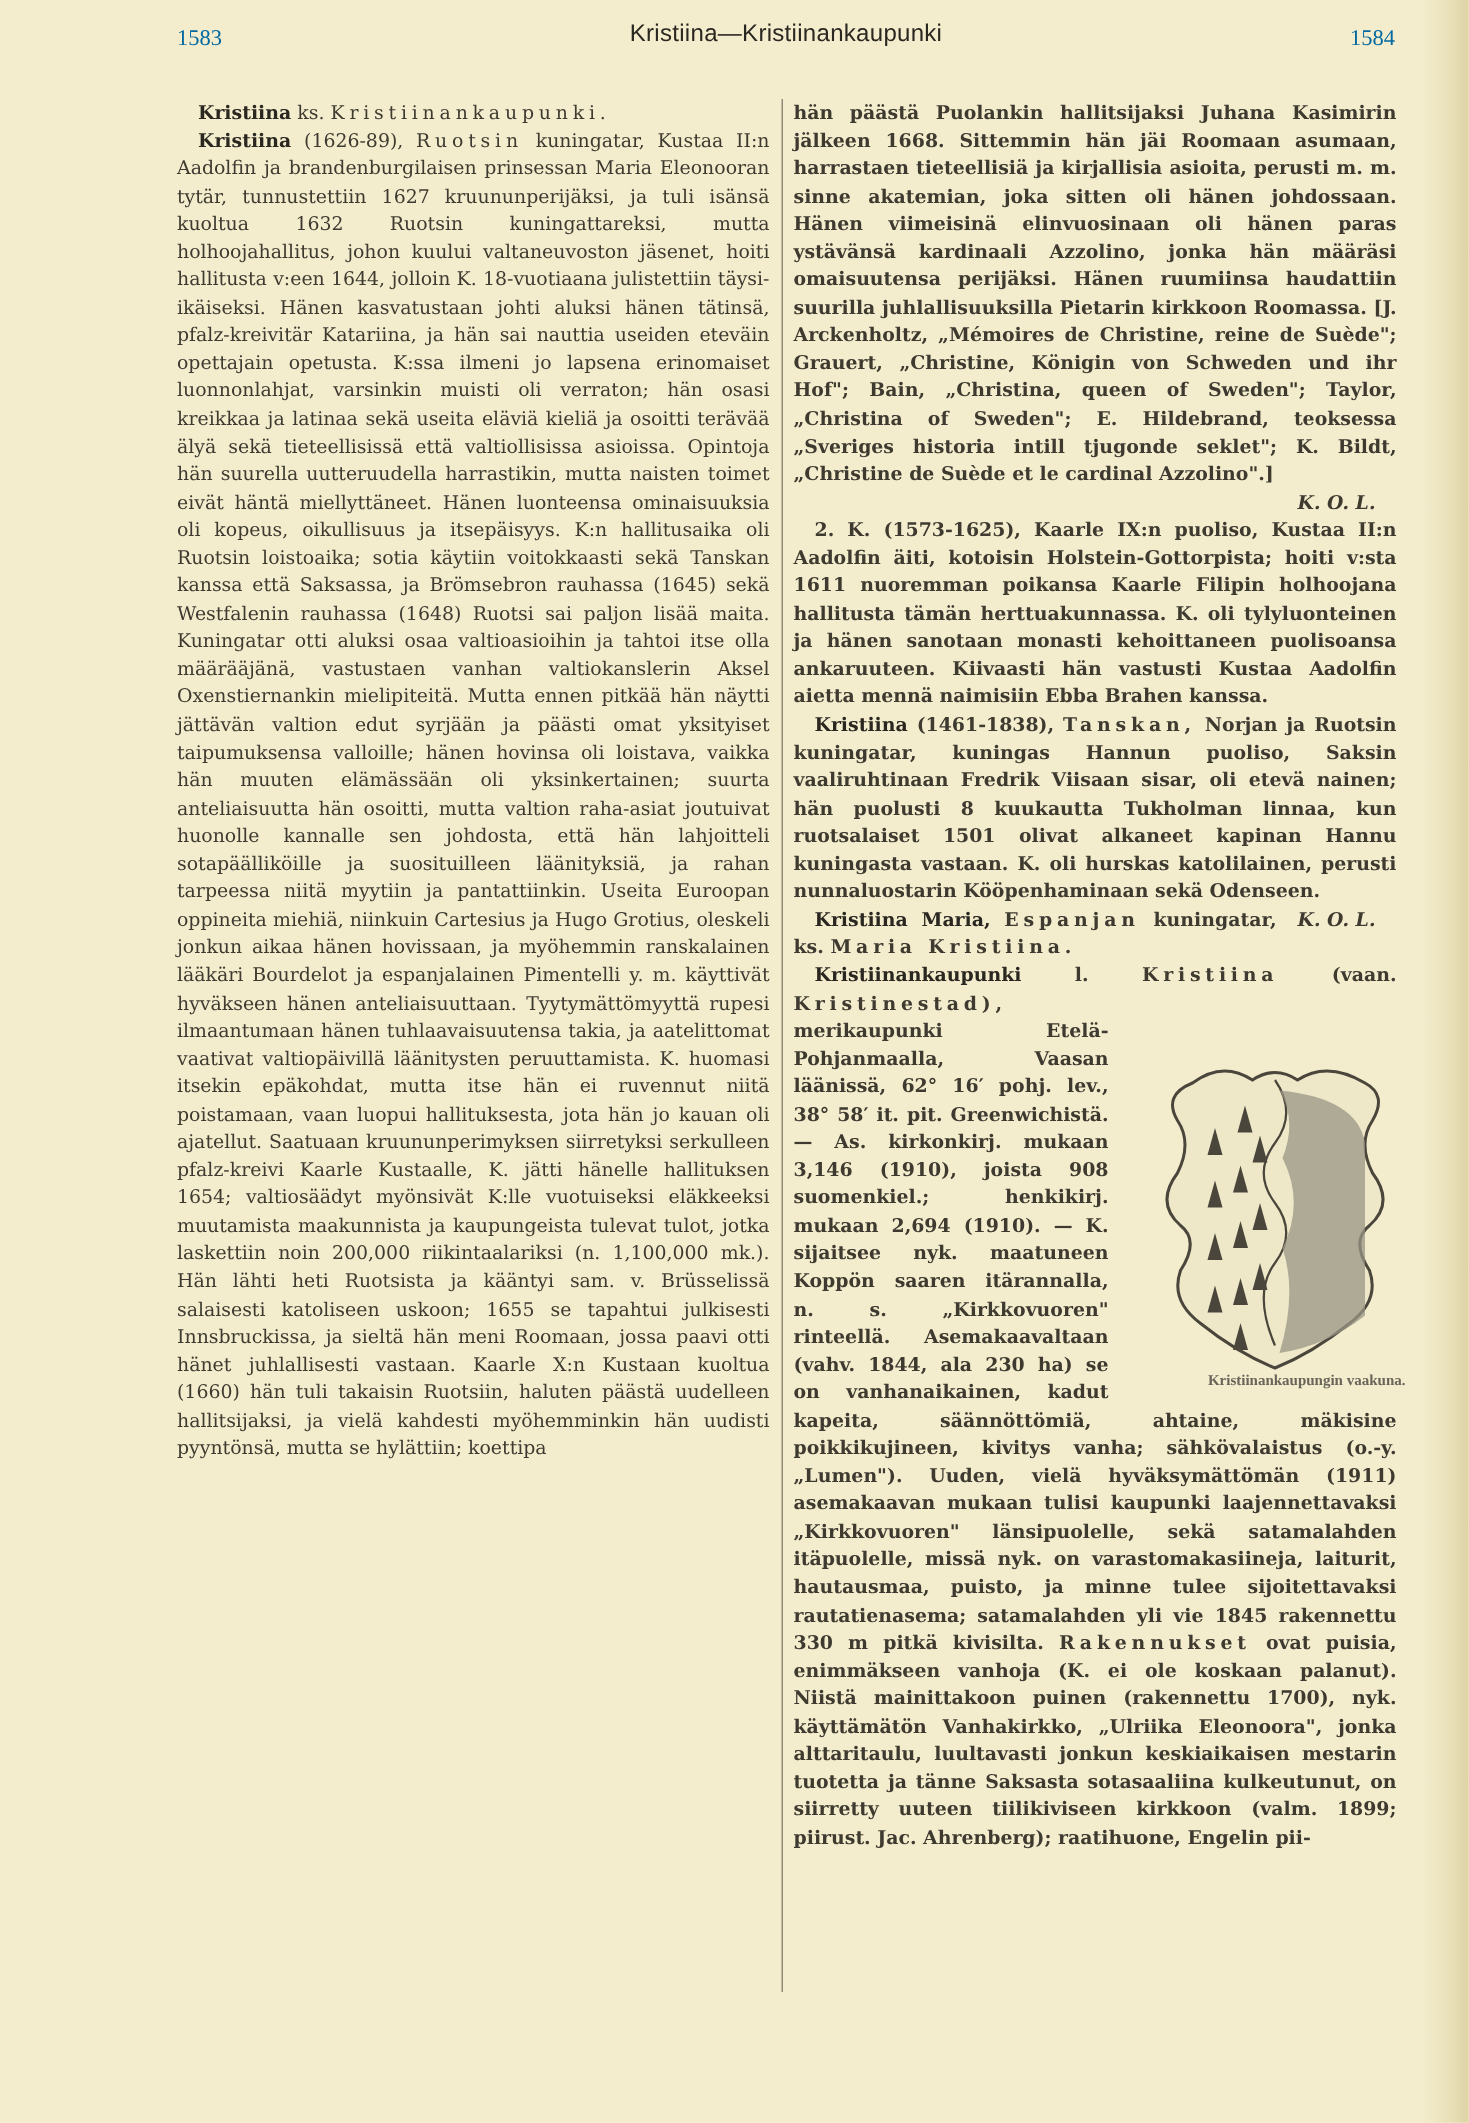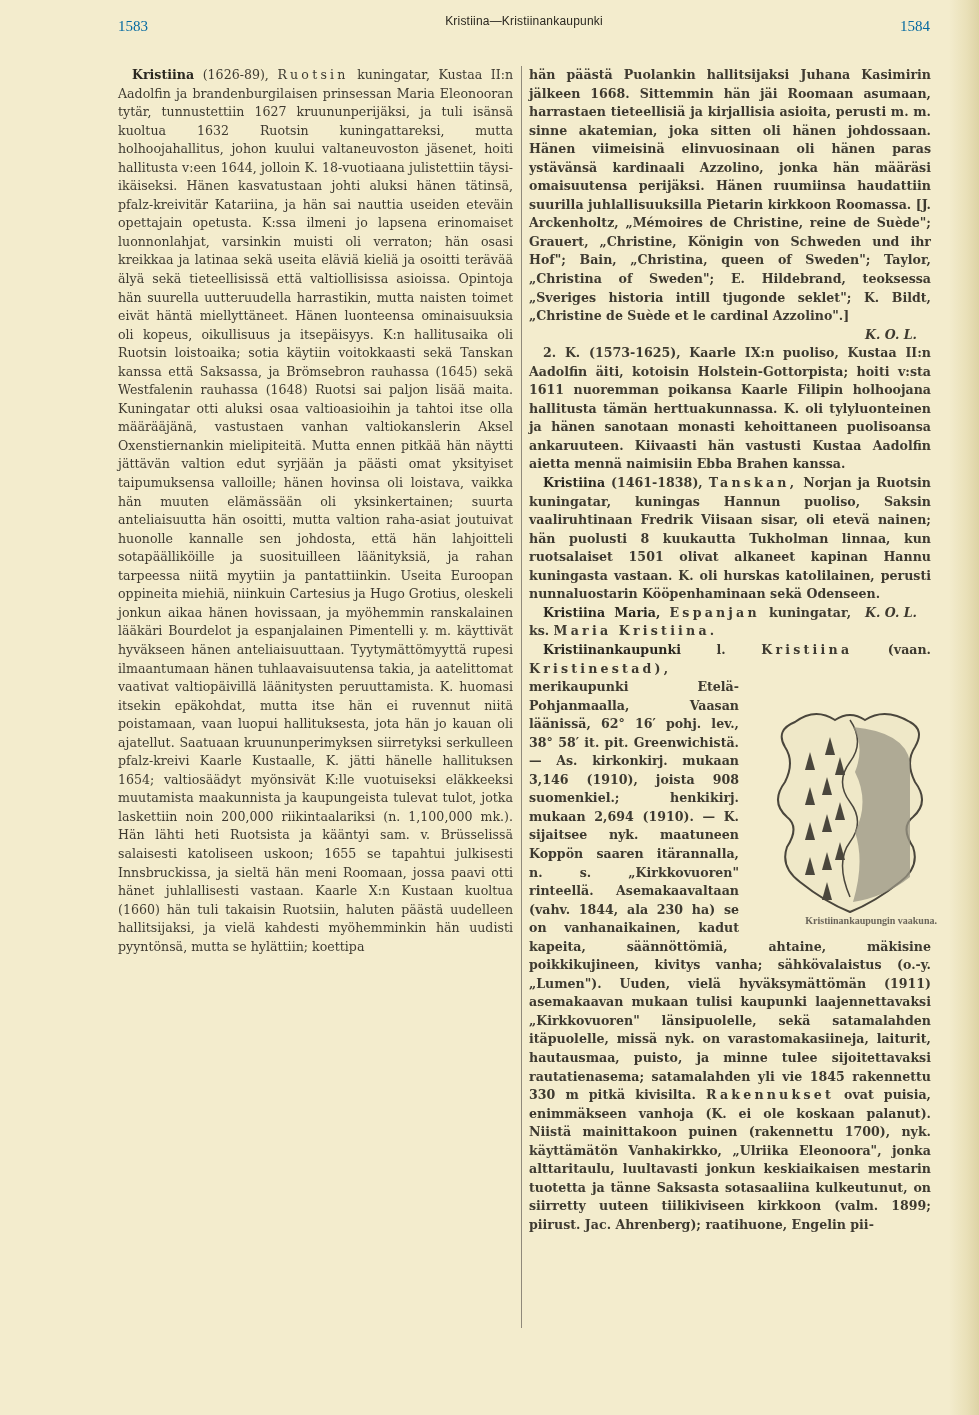--- a/index.html
+++ b/index.html
@@ -4,21 +4,21 @@
 <style>
   html,body{margin:0;padding:0;}
   body{width:979px;height:1415px;background:#f3eccd;position:relative;overflow:hidden;
        font-family:"DejaVu Serif","Liberation Serif",serif;color:#3e3a30;}
   .edge{position:absolute;right:0;top:0;width:30px;height:1415px;
         background:linear-gradient(to right,#f3eccd,#e9e0b8 60%,#ddd3a5);}
   .hdr{position:absolute;top:14px;left:118px;width:812px;height:24px;}
   .pnum{position:absolute;top:4px;font-family:"Liberation Serif",serif;font-size:15px;color:#0369a1;}
   .pl{left:0;} .pr{right:0;}
   .htitle{position:absolute;left:0;right:0;text-align:center;top:0;
-          font-family:"Liberation Sans",sans-serif;font-size:12px;color:#2a2720;letter-spacing:0.2px;}
+          font-family:"Liberation Sans",sans-serif;font-size:16px;color:#2a2720;letter-spacing:0.2px;}
   .col{position:absolute;top:66px;font-size:12.6px;line-height:18.55px;text-align:justify;}
   .cl{left:118px;width:395px;}
   .cr{left:529px;width:402px;font-weight:bold;}
   .rule{position:absolute;left:521px;top:66px;width:1px;height:1262px;background:#8f897a;}
   p{margin:0;}
   .ind{text-indent:14px;}
   b{color:#2a2720;}
   .sp{letter-spacing:3.2px;}
   .sig{text-align:right;font-style:italic;padding-right:14px;}
   .fig-l{float:left;width:158px;height:326px;margin:0 8px 0 -14px;position:relative;}
@@ -39,20 +39,25 @@
 
 <div class="hdr">
   <span class="pnum pl">1583</span>
   <div class="htitle">Kristiina—Kristiinankaupunki</div>
   <span class="pnum pr">1584</span>
 </div>
 
 <div class="rule"></div>
 
 <div class="col cl">
+  <p class="ind">
+    <b>Kristiina</b>
+    <span>ks.</span>
+    <span class="sp">Kristiinankaupunki.</span>
+  </p>
   <p class="ind">
     <b>Kristiina</b>
     <span>(1626-89),</span>
     <span class="sp">Ruotsin</span>
     <span>kuningatar, Kustaa II:n Aadolfin ja brandenburgilaisen prinsessan Maria Eleonooran tytär, tunnustettiin 1627 kruununperijäksi, ja tuli isänsä kuoltua 1632 Ruotsin kuningattareksi, mutta holhoojahallitus, johon kuului valtaneuvoston jäsenet, hoiti hallitusta v:een 1644, jolloin K. 18-vuotiaana julistettiin täysi-ikäiseksi. Hänen kasvatustaan johti aluksi hänen tätinsä, pfalz-kreivitär Katariina, ja hän sai nauttia useiden eteväin opettajain opetusta. K:ssa ilmeni jo lapsena erinomaiset luonnonlahjat, varsinkin muisti oli verraton; hän osasi kreikkaa ja latinaa sekä useita eläviä kieliä ja osoitti terävää älyä sekä tieteellisissä että valtiollisissa asioissa. Opintoja hän suurella uutteruudella harrastikin, mutta naisten toimet eivät häntä miellyttäneet. Hänen luonteensa ominaisuuksia oli kopeus, oikullisuus ja itsepäisyys. K:n hallitusaika oli Ruotsin loistoaika; sotia käytiin voitokkaasti sekä Tanskan kanssa että Saksassa, ja Brömsebron rauhassa (1645) sekä Westfalenin rauhassa (1648) Ruotsi sai paljon lisää maita. Kuningatar otti aluksi osaa valtioasioihin ja tahtoi itse olla määrääjänä, vastustaen vanhan valtiokanslerin Aksel Oxenstiernankin mielipiteitä. Mutta ennen pitkää hän näytti jättävän valtion edut syrjään ja päästi omat yksityiset taipumuksensa valloille; hänen hovinsa oli loistava, vaikka hän muuten elämässään oli yksinkertainen; suurta anteliaisuutta hän osoitti, mutta valtion raha-asiat joutuivat huonolle kannalle sen johdosta, että hän lahjoitteli sotapäälliköille ja suosituilleen läänityksiä, ja rahan tarpeessa niitä myytiin ja pantattiinkin. Useita Euroopan oppineita miehiä, niinkuin Cartesius ja Hugo Grotius, oleskeli jonkun aikaa hänen hovissaan, ja myöhemmin ranskalainen lääkäri Bourdelot ja espanjalainen Pimentelli y. m. käyttivät hyväkseen hänen anteliaisuuttaan. Tyytymättömyyttä rupesi ilmaantumaan hänen tuhlaavaisuutensa takia, ja aatelittomat vaativat valtiopäivillä läänitysten peruuttamista. K. huomasi itsekin epäkohdat, mutta itse hän ei ruvennut niitä poistamaan, vaan luopui hallituksesta, jota hän jo kauan oli ajatellut. Saatuaan kruununperimyksen siirretyksi serkulleen pfalz-kreivi Kaarle Kustaalle, K. jätti hänelle hallituksen 1654; valtiosäädyt myönsivät K:lle vuotuiseksi eläkkeeksi muutamista maakunnista ja kaupungeista tulevat tulot, jotka laskettiin noin 200,000 riikintaalariksi (n. 1,100,000 mk.). Hän lähti heti Ruotsista ja kääntyi sam. v. Brüsselissä salaisesti katoliseen uskoon; 1655 se tapahtui julkisesti Innsbruckissa, ja sieltä hän meni Roomaan, jossa paavi otti hänet juhlallisesti vastaan. Kaarle X:n Kustaan kuoltua (1660) hän tuli takaisin Ruotsiin, haluten päästä uudelleen hallitsijaksi, ja vielä kahdesti myöhemminkin hän uudisti pyyntönsä, mutta se hylättiin; koettipa</span>
   </p>
 </div>
 
 <div class="col cr">
   <p><span>hän päästä Puolankin hallitsijaksi Juhana Kasimirin jälkeen 1668. Sittemmin hän jäi Roomaan asumaan, harrastaen tieteellisiä ja kirjallisia asioita, perusti m. m. sinne akatemian, joka sitten oli hänen johdossaan. Hänen viimeisinä elinvuosinaan oli hänen paras ystävänsä kardinaali Azzolino, jonka hän määräsi omaisuutensa perijäksi. Hänen ruumiinsa haudattiin suurilla juhlallisuuksilla Pietarin kirkkoon Roomassa. [J. Arckenholtz, „Mémoires de Christine, reine de Suède"; Grauert, „Christine, Königin von Schweden und ihr Hof"; Bain, „Christina, queen of Sweden"; Taylor, „Christina of Sweden"; E. Hildebrand, teoksessa „Sveriges historia intill tjugonde seklet"; K. Bildt, „Christine de Suède et le cardinal Azzolino".]</span></p>

